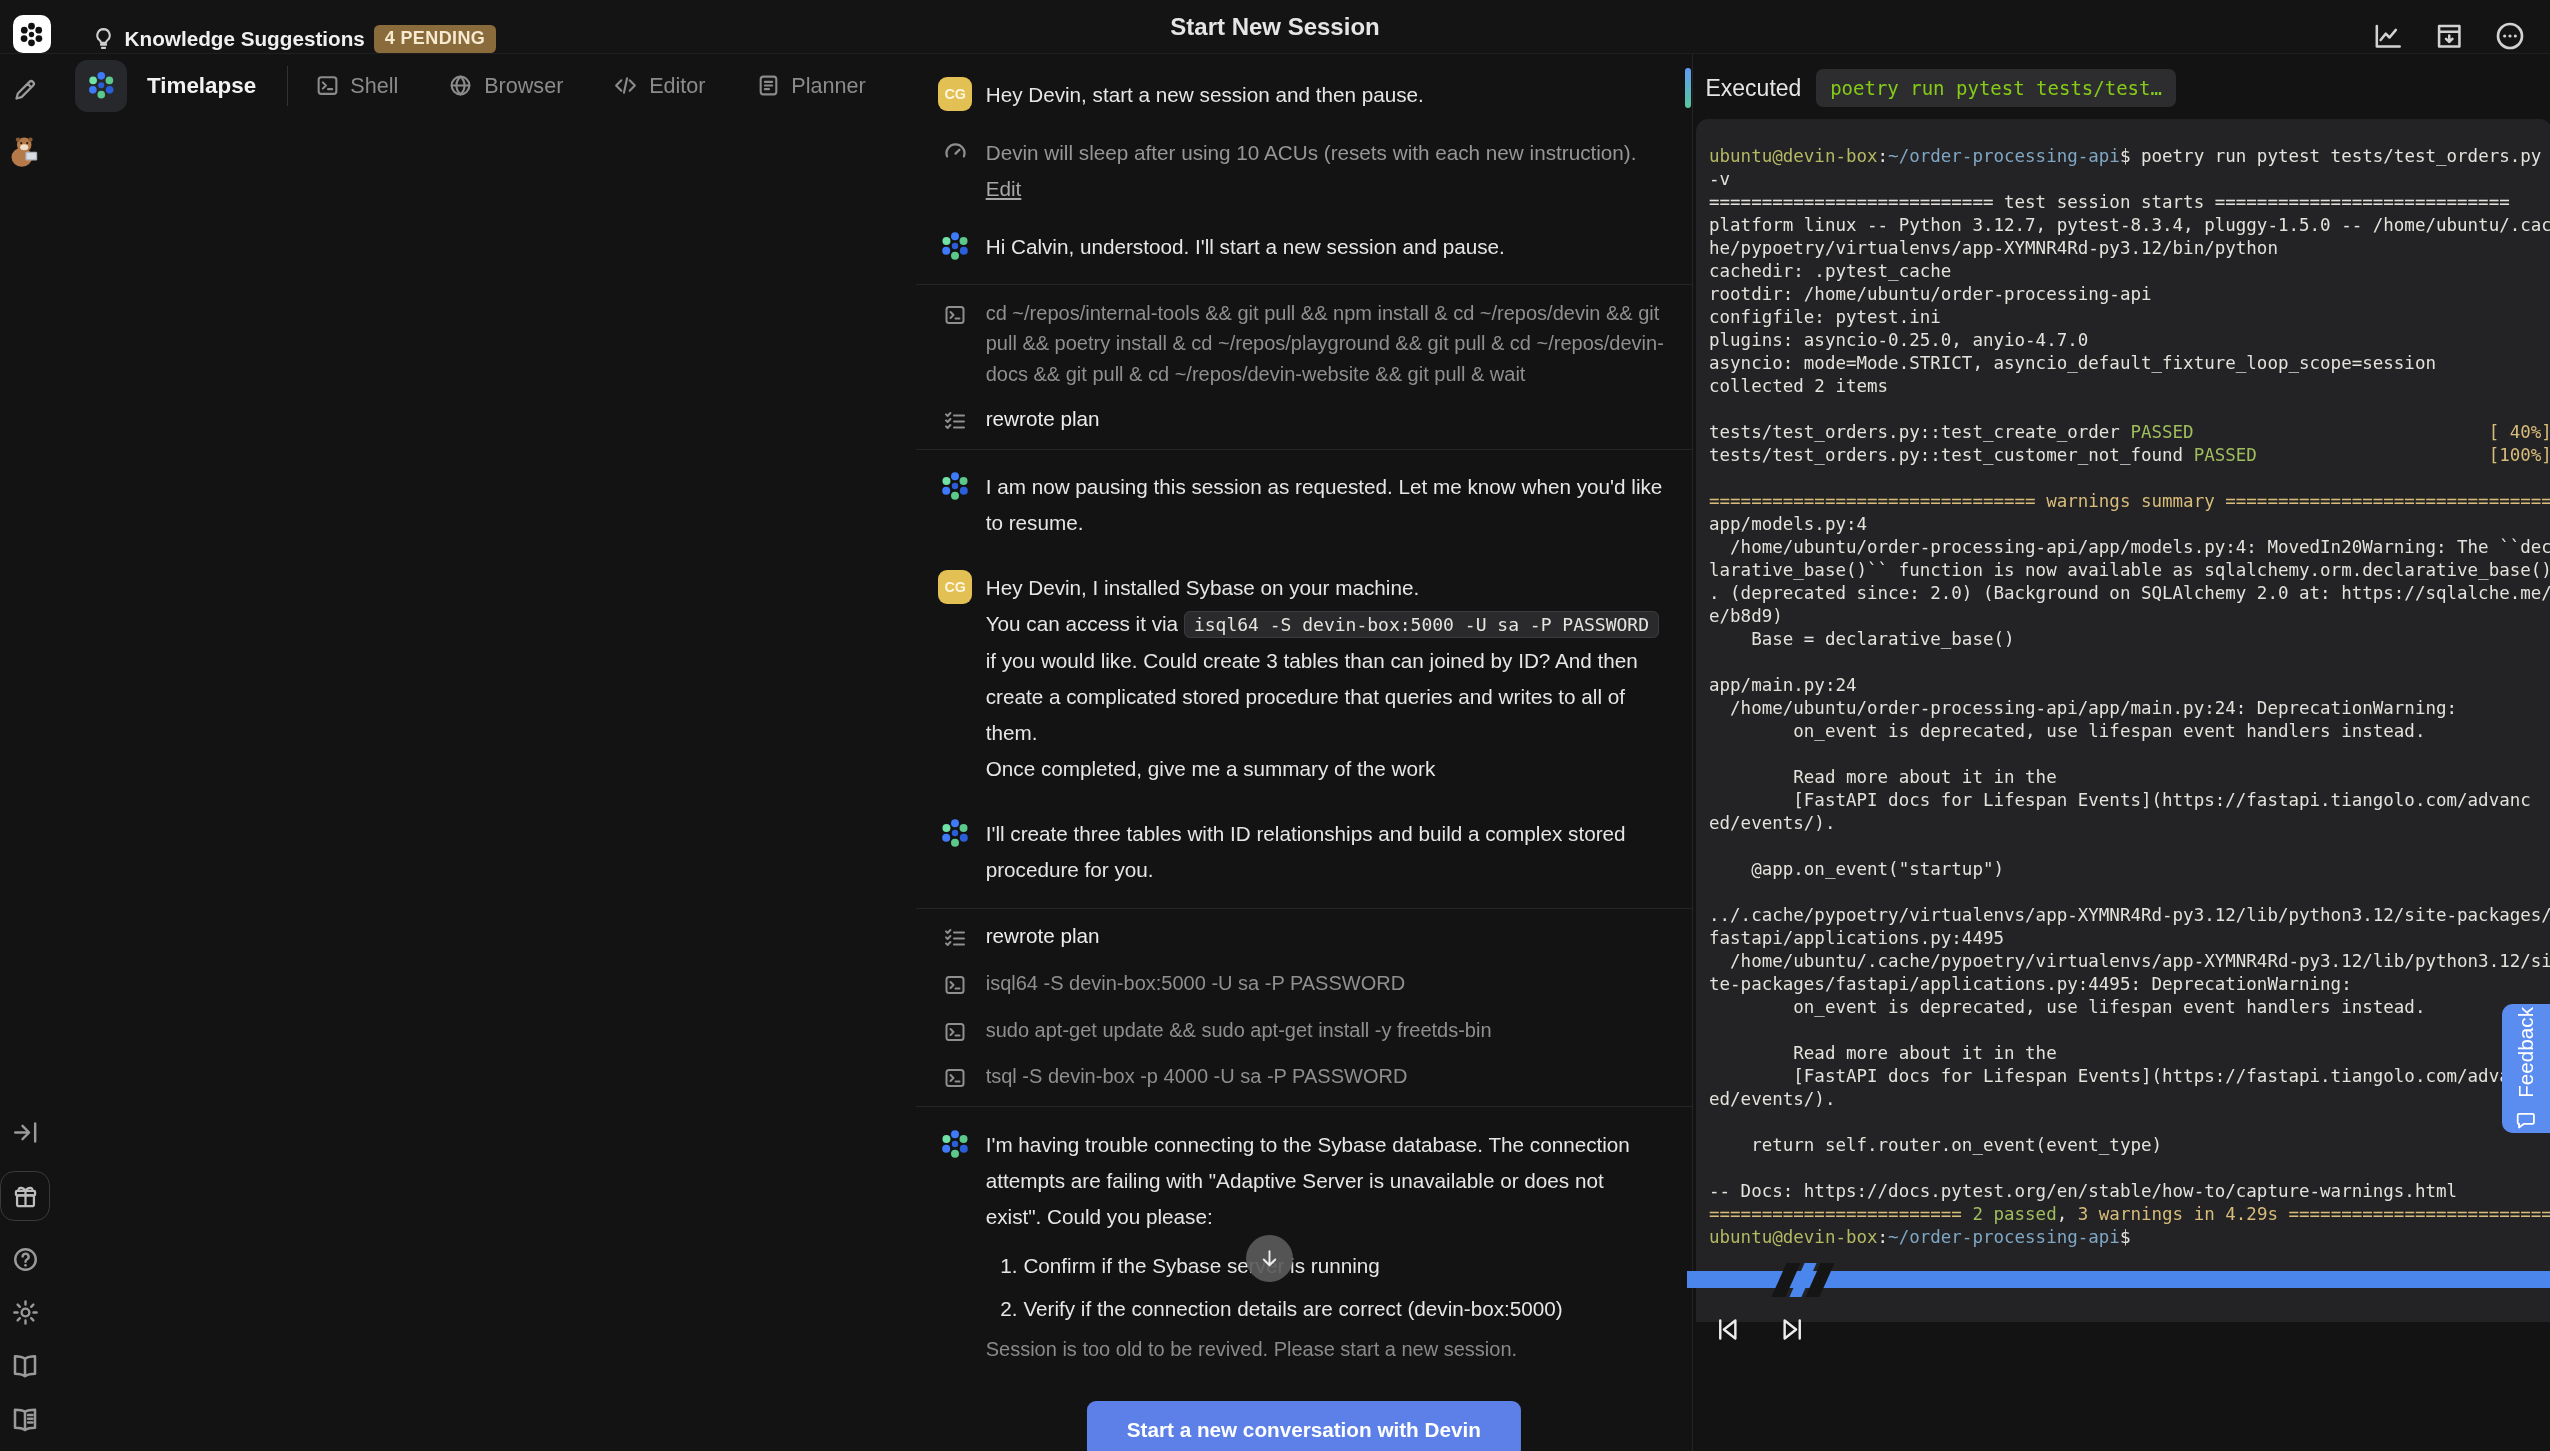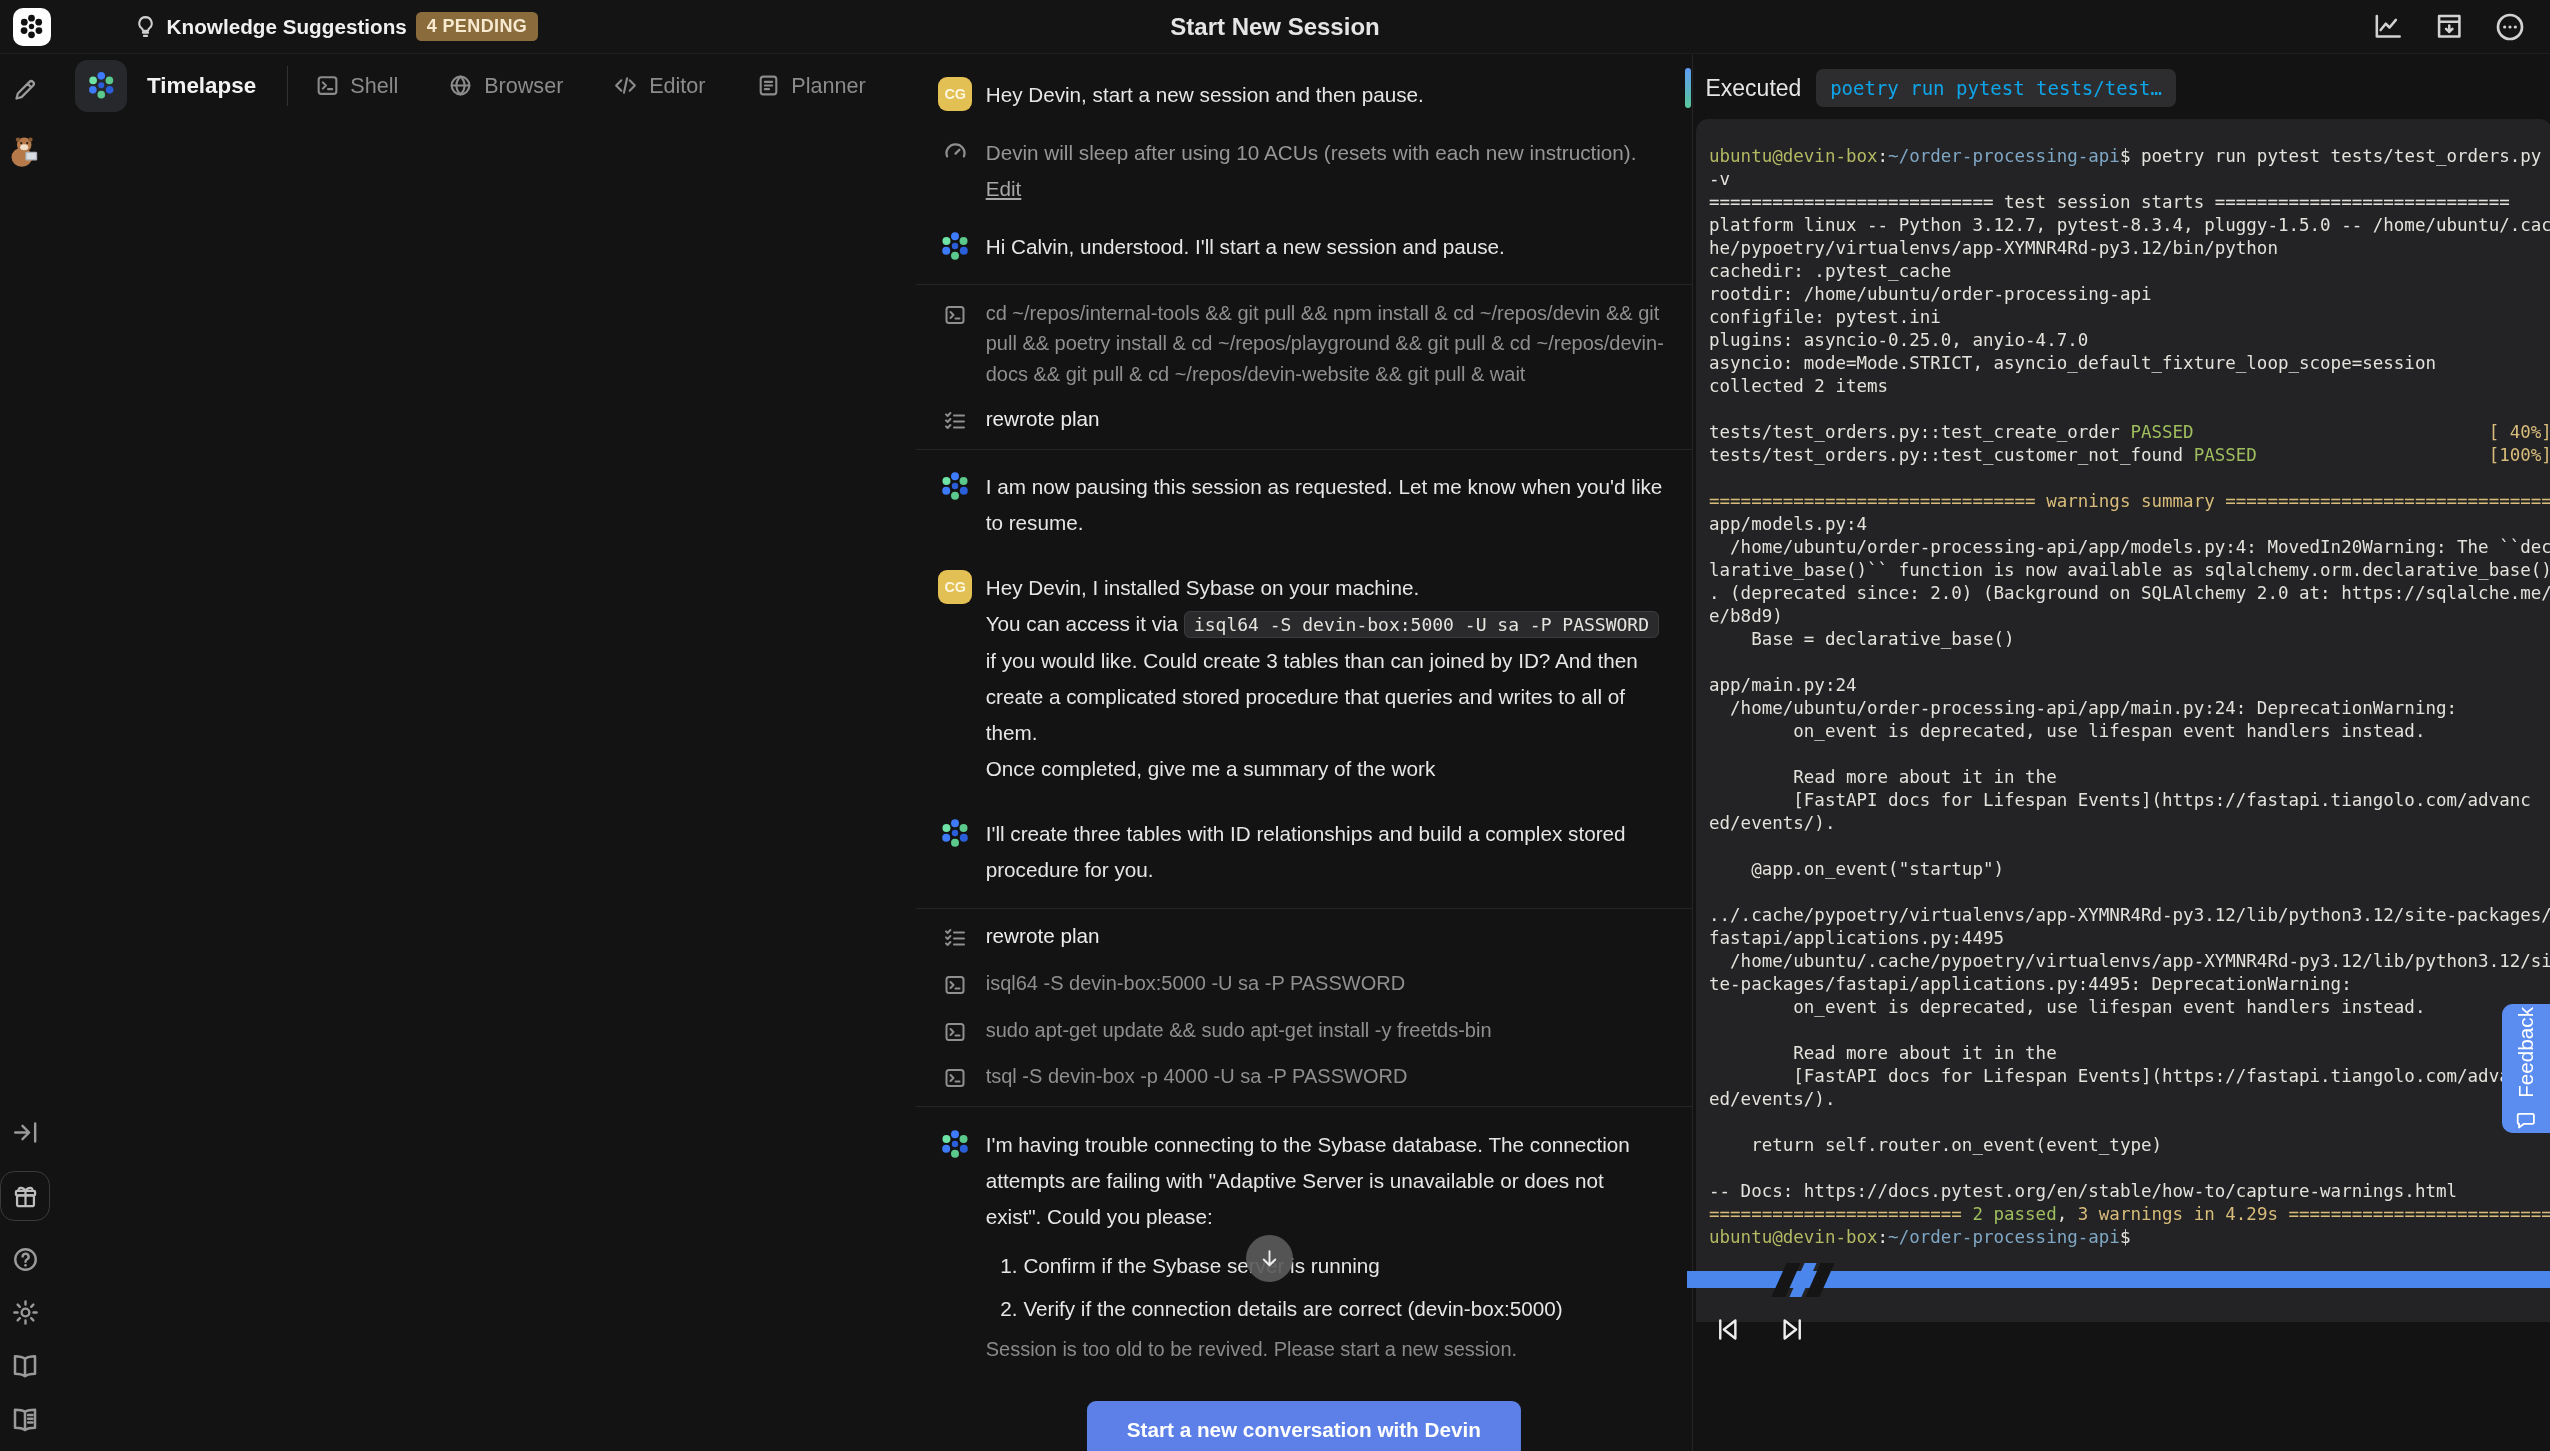--- a/index.html
+++ b/index.html
@@ -7,21 +7,21 @@
   body{background:#131313;font-family:"Liberation Sans",sans-serif;color:#e9e9e9;position:relative;}
   :root{
     --bg:#131313;--panel:#232325;--line:#272727;--muted:#8f8f8f;
     --blue:#4a86ec;--btn:#5c80e8;--fb:#5b8cf0;
     --tu:#b4b963;--td:#7fa7c4;--tg:#9fbe5e;--ty:#d8bc7a;--tfg:#e4e2dc;
   }
   svg{display:block;}
   .ic{stroke:currentColor;fill:none;stroke-width:2;stroke-linecap:round;stroke-linejoin:round;}
 
   
-  .topbar{height:54px;display:flex;align-items:center;position:relative;border-bottom:0.9px solid #1f1f1f;background:#141414;gap:42px;}
+  .topbar{height:54px;display:flex;align-items:flex-end;position:relative;border-bottom:0.9px solid #1f1f1f;background:#141414;}
   .logo-box{width:38px;height:38px;background:#fff;border-radius:10px;margin-left:12.6px;display:flex;align-items:center;justify-content:center;}
   .kn{display:flex;align-items:center;gap:9px;margin-left:40px;color:#d9d9d9;}
   .kn-label{font-size:20.7px;font-weight:700;color:#f0f0f0;}
   .badge{background:#8a6c3c;color:#f7ead0;font-size:18px;font-weight:700;padding:3.6px 10.8px;border-radius:5.4px;letter-spacing:0.4px;}
   .tb-title{position:absolute;left:50%;top:50%;transform:translate(-50%,-50%);font-size:24px;color:#e5e5e5;font-weight:700;}
   .tb-icons{margin-left:auto;display:flex;align-items:center;gap:27px;margin-right:23px;color:#d2d2d2;}
   .tb-icons .ibtn{width:34px;height:34px;display:flex;align-items:center;justify-content:center;cursor:pointer;}
 
   
   .main{display:flex;height:1397px;}
@@ -58,21 +58,21 @@
   .new-conv{position:absolute;left:50%;transform:translateX(-50%);bottom:-7.2px;background:var(--btn);color:#fff;
     font-size:20.7px;font-weight:600;border:none;border-radius:9px;padding:0 40px;height:57px;cursor:pointer;white-space:nowrap;}
   .scroll-circle{position:absolute;left:330px;top:1181px;width:47px;height:47px;border-radius:50%;
     background:rgba(90,90,90,.92);display:flex;align-items:center;justify-content:center;color:#eee;cursor:pointer;}
 
   
   .right{flex:1;position:relative;min-width:0;}
   .exec-row{display:flex;align-items:center;gap:14.4px;height:50px;margin:9px 0 0 -8px;}
   .exec-bar{width:6.3px;height:40px;border-radius:3.6px;background:linear-gradient(#5f9cf6,#57c79a);}
   .exec-label{font-size:23px;color:#e5e5e5;}
-  .exec-chip{font-family:"DejaVu Sans Mono",monospace;font-size:19px;color:#0ea5e9;background:#2d2d30;border-radius:7.2px;padding:8px 14.4px;cursor:pointer;}
+  .exec-chip{font-family:"DejaVu Sans Mono",monospace;font-size:19px;color:#84cc16;background:#2d2d30;border-radius:7.2px;padding:8px 14.4px;cursor:pointer;}
   .term-panel{margin:6.3px 16px 0 3.6px;height:1203px;background:var(--panel);border-radius:12.6px 12.6px 0 0;padding:27px 0 0 12.6px;overflow:hidden;}
   .term{font-family:"DejaVu Sans Mono",monospace;font-size:17.5px;color:var(--tfg);}
   .tl{height:23px;white-space:pre;}
   .c-u{color:var(--tu);} .c-d{color:var(--td);} .c-g{color:var(--tg);} .c-y{color:var(--ty);}
 
   .timeline{position:absolute;left:-5.4px;right:0;top:1217px;height:17px;background:var(--blue);cursor:pointer;}
   .tl-break{position:absolute;left:86px;top:1209px;height:34px;width:66px;display:flex;gap:4.5px;}
   .tl-break .s{height:34px;transform:skewX(-24deg);}
   .s.dark{width:13.5px;background:#151515;}
   .s.blue{width:11.7px;background:var(--blue);}

